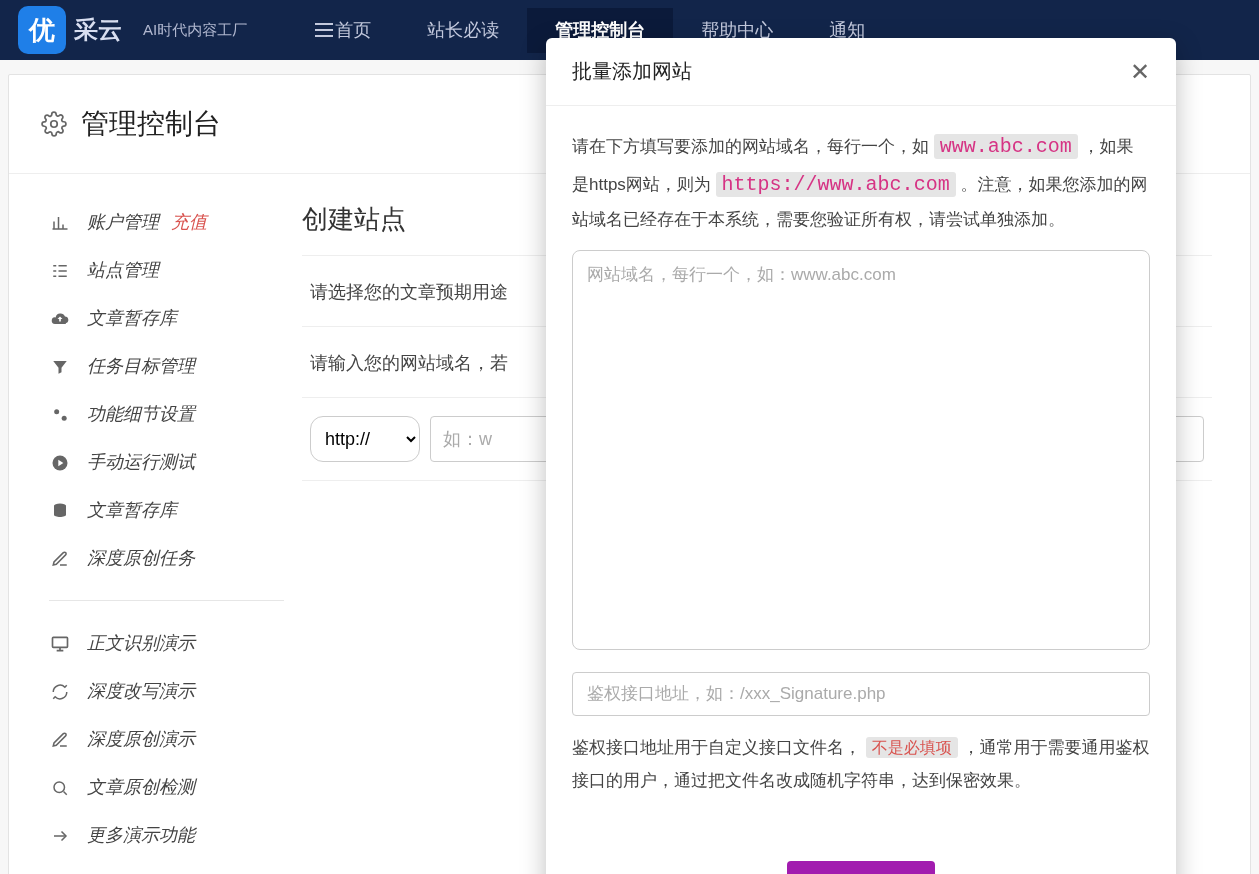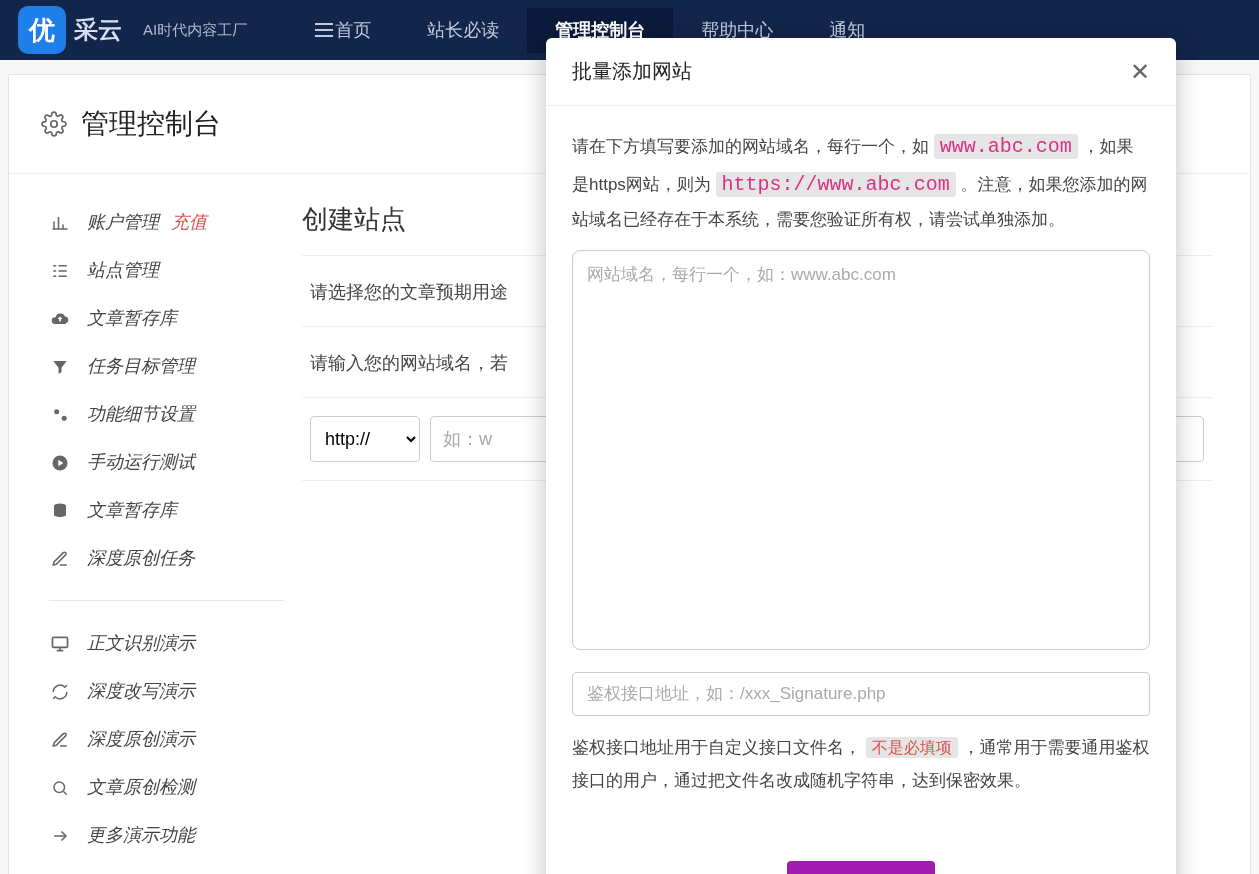--- a/index.html
+++ b/index.html
@@ -87,21 +87,21 @@
     }
     .side-icon { width: 22px; height: 22px; color:#666; display:inline-flex; align-items:center; justify-content:center; }
     .badge-red { color: #d9534f; font-size: 18px; margin-left: -4px; }
 
     .content { flex: 1; padding: 0 8px; }
     .section-title { font-size: 26px; color: #333; padding: 8px 0 18px; border-bottom:1px solid #eee; }
     .field-label { font-size: 18px; color: #444; padding: 24px 8px 22px; border-bottom:1px solid #eee; }
     .field-row { display:flex; gap:10px; padding: 18px 8px; border-bottom:1px solid #eee; }
     select.proto {
       height: 46px; width: 110px; font-size: 18px; padding: 0 10px;
-      border: 1px solid #ccc; border-radius: 4px; background:#fff;
+      border: 1px solid #ccc; border-radius: 13px; background:#fff;
     }
     input.domain {
       height: 46px; flex:1; font-size: 18px; padding: 0 12px;
       border: 1px solid #ccc; border-radius: 4px;
     }
 
     
     .modal {
       position: absolute;
       left: 546px;

